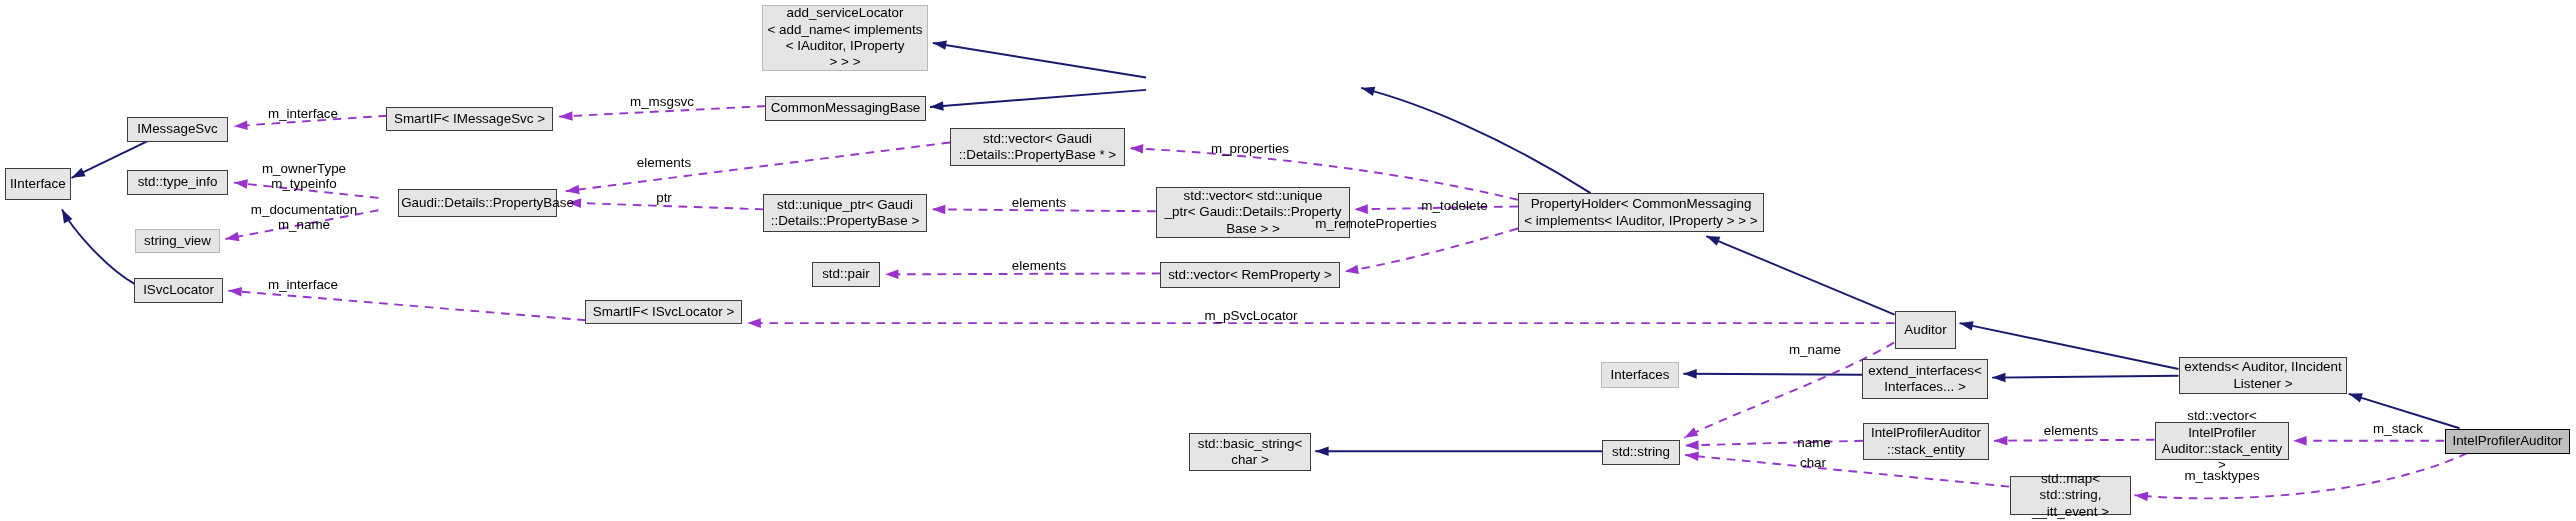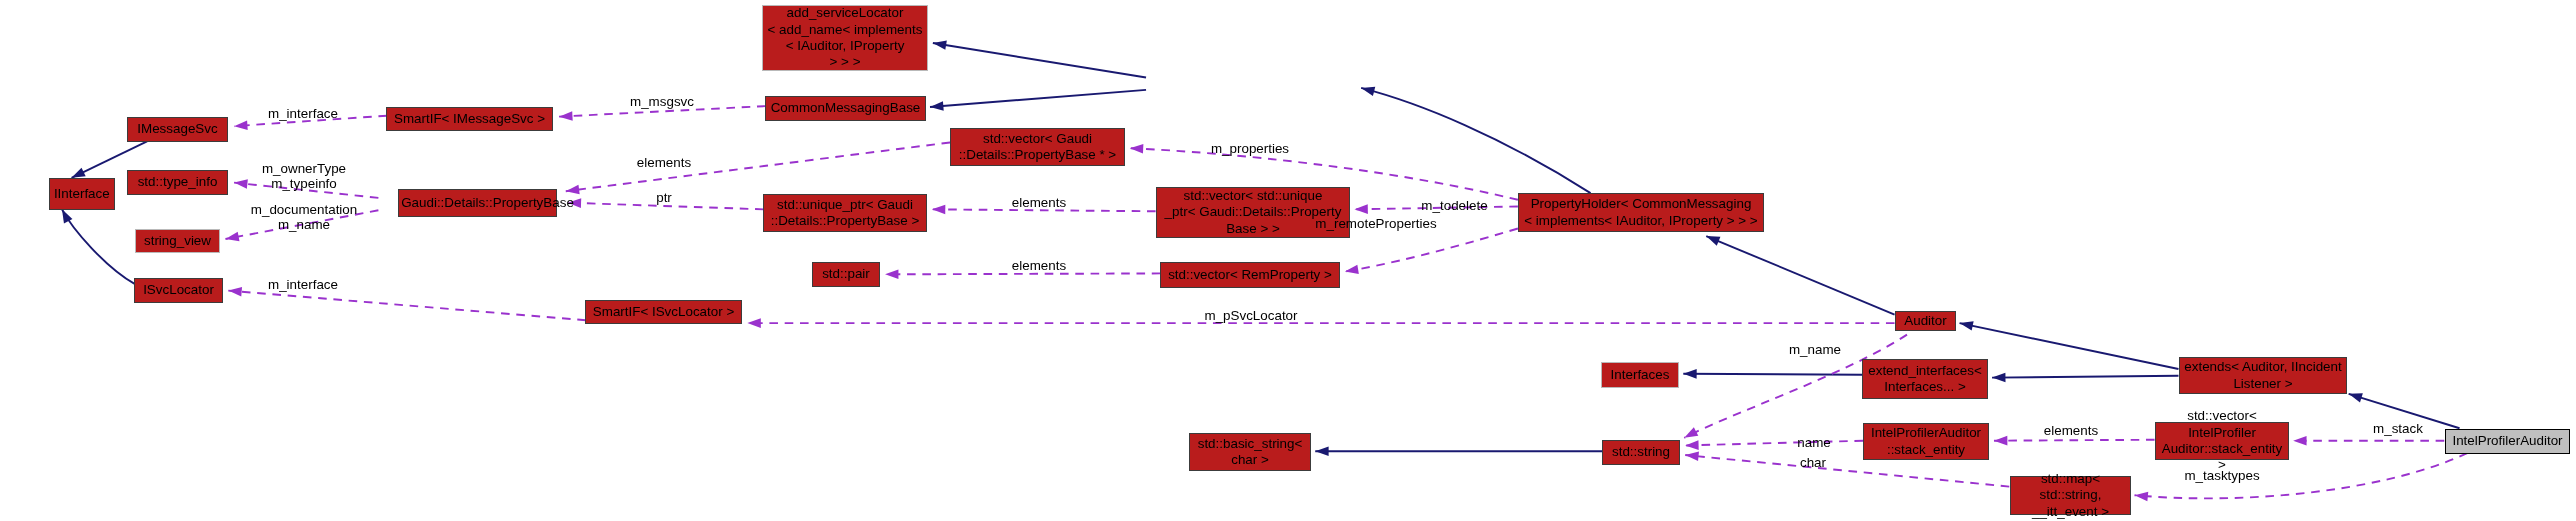--- a/index.html
+++ b/index.html
@@ -7,21 +7,21 @@
     position:relative;
     width:2576px;height:521px;
     background:#ffffff;
     font-family:"Liberation Sans","DejaVu Sans",sans-serif;
     color:#000000;
   }
   #edges{position:absolute;left:0;top:0;width:2576px;height:521px;pointer-events:none;}
   .node{
     position:absolute;
     box-sizing:border-box;
-    background:#b91c1c;
+    background:#e5e5e5;
     border:1.9px solid #3c3c3c;
     display:flex;align-items:center;justify-content:center;
     text-align:center;
     font-size:13.4px;line-height:16.3px;
     white-space:pre-line;
     cursor:pointer;
   }
   .node.light{border-color:#b9b9b9;}
   .node.highlight{background:#bfbfbf;border-color:#000000;}
   .elabel{
@@ -74,21 +74,21 @@
       <path d="M612,335 L238,304" marker-end="url(#arr-purple)"></path>
       <path d="M1994,350 C1930,392 1810,432 1761,458" marker-end="url(#arr-purple)"></path>
       <path d="M1948,461 L1762,466" marker-end="url(#arr-purple)"></path>
       <path d="M2101,509 L1762,476" marker-end="url(#arr-purple)"></path>
       <path d="M2253,460 L2085,461" marker-end="url(#arr-purple)"></path>
       <path d="M2556,461 L2398,461" marker-end="url(#arr-purple)"></path>
       <path d="M2580,474 C2490,516 2340,528 2232,518" marker-end="url(#arr-purple)"></path>
     </g>
   </svg>
 
-  <div class="node" style="left:4.8px;top:178px;width:66px;height:32px;margin-left:44px;">IInterface</div>
+  <div class="node" style="left:4.8px;top:168px;width:66px;height:32px;">IInterface</div>
   <div class="node" style="left:127px;top:117px;width:101px;height:25px;">IMessageSvc</div>
   <div class="node" style="left:127px;top:170px;width:101px;height:25px;">std::type_info</div>
   <div class="node light" style="left:135px;top:229px;width:85px;height:24px;">string_view</div>
   <div class="node" style="left:134px;top:278px;width:89px;height:25px;">ISvcLocator</div>
   <div class="node" style="left:386px;top:107px;width:167px;height:24px;">SmartIF&lt; IMessageSvc &gt;</div>
   <div class="node" style="left:398px;top:189px;width:159px;height:28px;padding-left:20px;">Gaudi::Details::PropertyBase</div>
   <div class="node" style="left:585px;top:300px;width:157px;height:24px;">SmartIF&lt; ISvcLocator &gt;</div>
   <div class="node light" style="left:762px;top:4.8px;width:166px;height:66px;">add_serviceLocator
 &lt; add_name&lt; implements
 &lt; IAuditor, IProperty
@@ -98,21 +98,21 @@
 ::Details::PropertyBase * &gt;</div>
   <div class="node" style="left:763px;top:194px;width:164px;height:38px;">std::unique_ptr&lt; Gaudi
 ::Details::PropertyBase &gt;</div>
   <div class="node" style="left:812px;top:262px;width:68px;height:25px;">std::pair</div>
   <div class="node" style="left:1156px;top:187px;width:194px;height:51px;">std::vector&lt; std::unique
 _ptr&lt; Gaudi::Details::Property
 Base &gt; &gt;</div>
   <div class="node" style="left:1160px;top:262px;width:180px;height:26px;">std::vector&lt; RemProperty &gt;</div>
   <div class="node" style="left:1518px;top:193px;width:246px;height:39px;">PropertyHolder&lt; CommonMessaging
 &lt; implements&lt; IAuditor, IProperty &gt; &gt; &gt;</div>
-  <div class="node" style="left:1895px;top:311px;width:61px;height:20px;">Auditor</div>
+  <div class="node" style="left:1895px;top:311px;width:61px;height:38px;">Auditor</div>
   <div class="node light" style="left:1601px;top:362px;width:78px;height:26px;">Interfaces</div>
   <div class="node" style="left:1862px;top:359px;width:126px;height:40px;">extend_interfaces&lt;
 Interfaces... &gt;</div>
   <div class="node" style="left:2179px;top:357px;width:168px;height:37px;">extends&lt; Auditor, IIncident
 Listener &gt;</div>
   <div class="node" style="left:1189px;top:433px;width:122px;height:38px;">std::basic_string&lt;
 char &gt;</div>
   <div class="node" style="left:1602px;top:440px;width:78px;height:25px;">std::string</div>
   <div class="node" style="left:1863px;top:423px;width:126px;height:37px;">IntelProfilerAuditor
 ::stack_entity</div>

